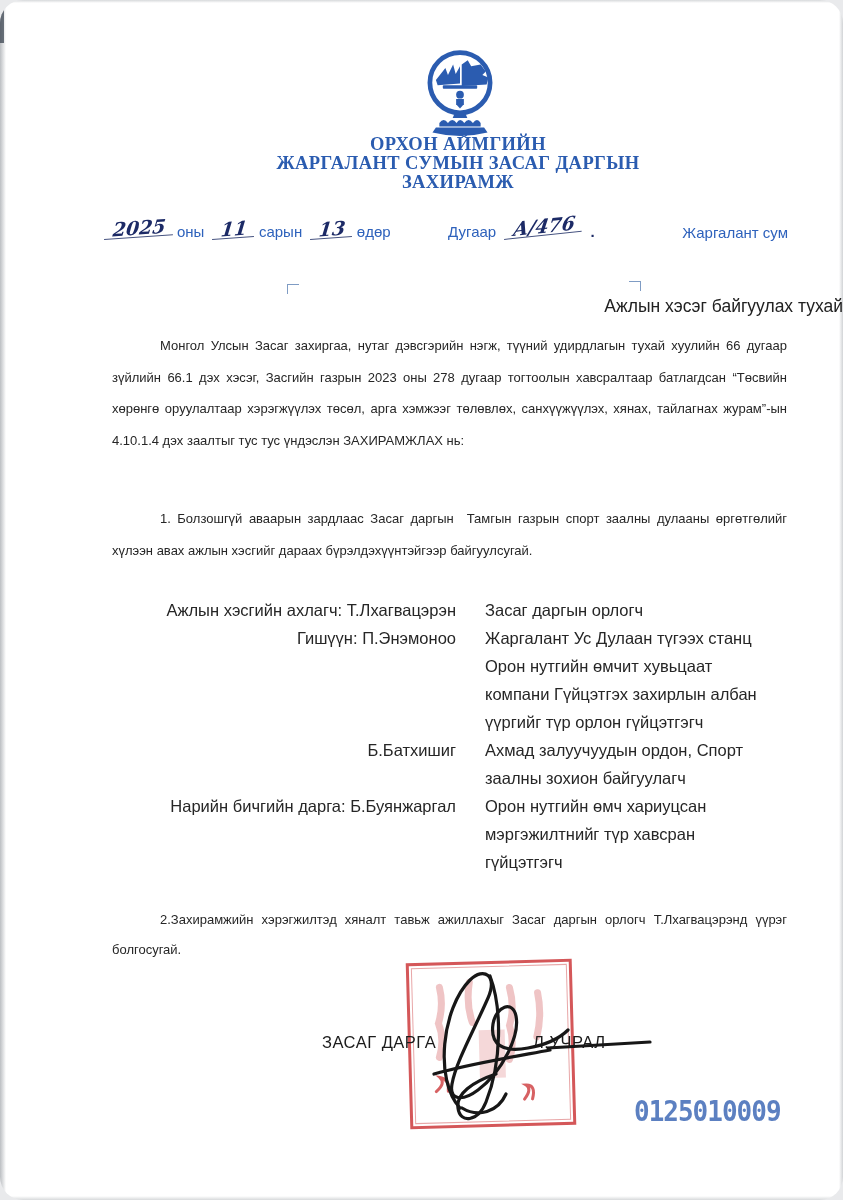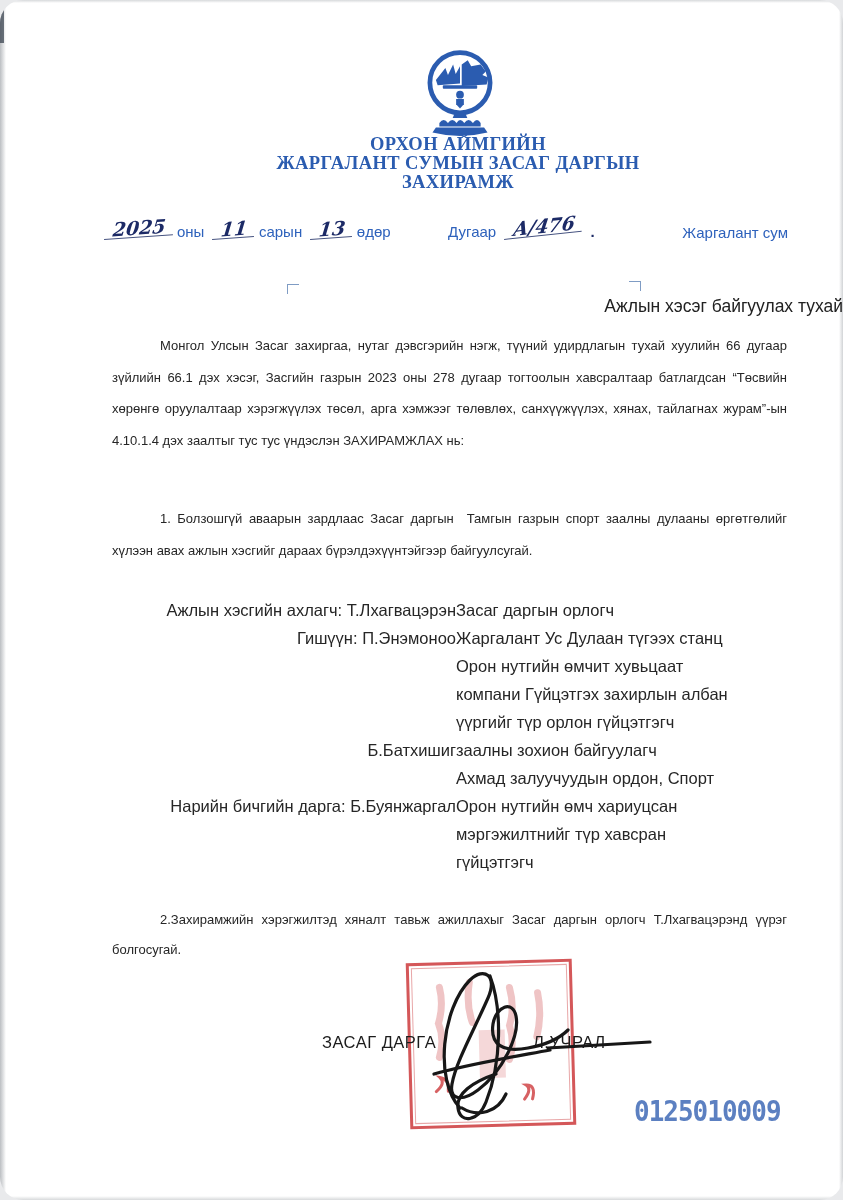--- a/index.html
+++ b/index.html
@@ -47,21 +47,21 @@
   .para{position:absolute;left:112px;width:675px;margin:0;text-align:justify;
     font-size:13px;line-height:31.5px;white-space:pre-wrap;}
   .indent{text-indent:48px;}
   .p-preamble{top:330px;}
   .p-item1{top:503px;line-height:32px;}
   .p-item2{top:905px;line-height:30px;}
 
   .members{position:absolute;left:112px;top:596px;width:690px;font-size:16.5px;line-height:28px;}
   .mrow{display:flex;align-items:flex-start;}
   .mleft{width:344px;text-align:right;white-space:nowrap;}
-  .mright{width:300px;}
+  .mright{width:300px;margin-left:29px;}
 
   .sig-label{position:absolute;left:322px;top:1033px;font-size:16.5px;
     letter-spacing:.5px;color:#1b1b1b;z-index:4;}
   .sig-name{position:absolute;left:533px;top:1033px;font-size:16.5px;
     letter-spacing:.5px;color:#1b1b1b;z-index:3;}
   .stamp{position:absolute;left:408px;top:961px;width:160px;height:160px;
     border:3.5px solid rgba(204,58,60,.85);transform:rotate(-1.6deg);z-index:1;}
   .stamp-inner{position:absolute;left:2px;top:2px;right:2px;bottom:2px;
     border:1px solid rgba(204,58,60,.45);}
   .stamp svg{position:absolute;left:0;top:0;}
@@ -136,22 +136,22 @@
       <div class="mright">
         <div>Жаргалант Ус Дулаан түгээх станц</div>
         <div>Орон нутгийн өмчит хувьцаат</div>
         <div>компани Гүйцэтгэх захирлын албан</div>
         <div>үүргийг түр орлон гүйцэтгэгч</div>
       </div>
     </div>
     <div class="mrow">
       <div class="mleft"><span></span> <span>Б.Батхишиг</span></div>
       <div class="mright">
+        <div>Ахмад залуучуудын ордон, Спорт</div>
         <div>заалны зохион байгуулагч</div>
-        <div>Ахмад залуучуудын ордон, Спорт</div>
       </div>
     </div>
     <div class="mrow">
       <div class="mleft"><span>Нарийн бичгийн дарга:</span> <span>Б.Буянжаргал</span></div>
       <div class="mright">
         <div>Орон нутгийн өмч хариуцсан</div>
         <div>мэргэжилтнийг түр хавсран</div>
         <div>гүйцэтгэгч</div>
       </div>
     </div>

